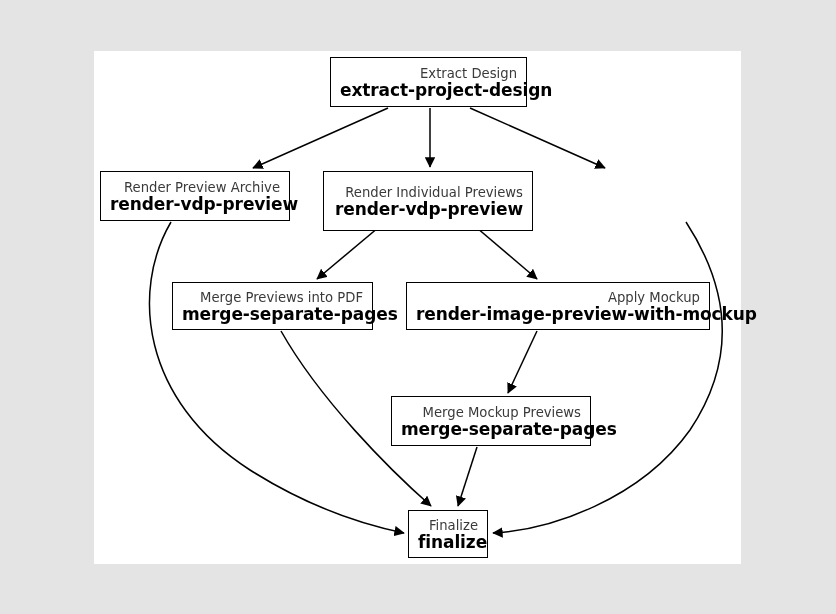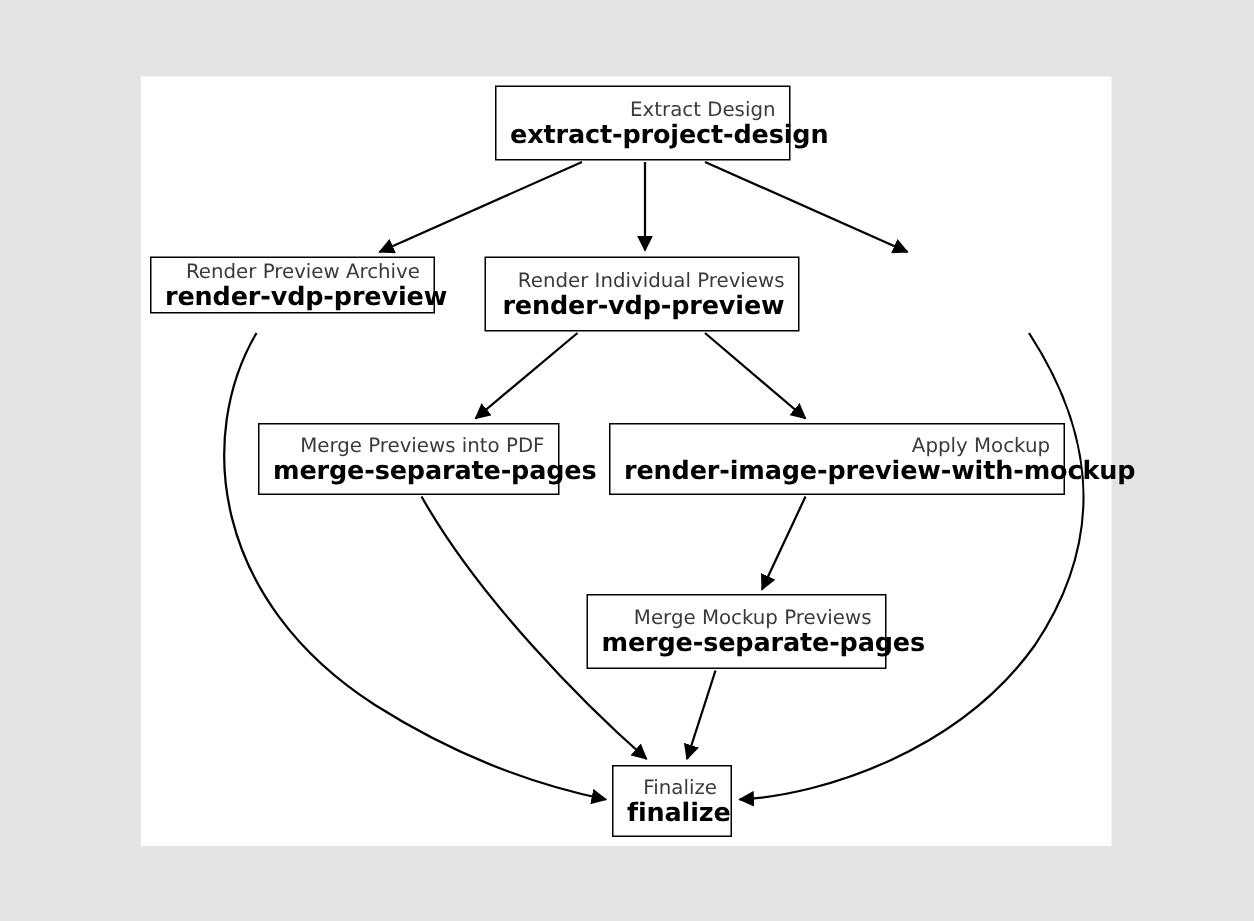--- a/index.html
+++ b/index.html
@@ -97,26 +97,26 @@
 
       <path d="M 686 222 C 727 285, 740 355, 690 430 C 640 500, 550 530, 493 533"></path>
     </g>
   </svg>
 
   <div class="node" style="left:330px; top:57px; width:197px; height:50px;">
     <div class="title">Extract Design</div>
     <div class="cmd">extract-project-design</div>
   </div>
 
-  <div class="node" style="left:100px; top:171px; width:190px; height:38px;">
+  <div class="node" style="left:100px; top:171px; width:190px; height:50px;">
     <div class="title">Render Preview Archive</div>
     <div class="cmd">render-vdp-preview</div>
   </div>
 
-  <div class="node" style="left:323px; top:171px; width:210px; height:50px;">
+  <div class="node" style="left:323px; top:171px; width:210px; height:60px;">
     <div class="title">Render Individual Previews</div>
     <div class="cmd">render-vdp-preview</div>
   </div>
 
 
   <div class="node" style="left:172px; top:282px; width:201px; height:48px;">
     <div class="title">Merge Previews into PDF</div>
     <div class="cmd">merge-separate-pages</div>
   </div>
 

